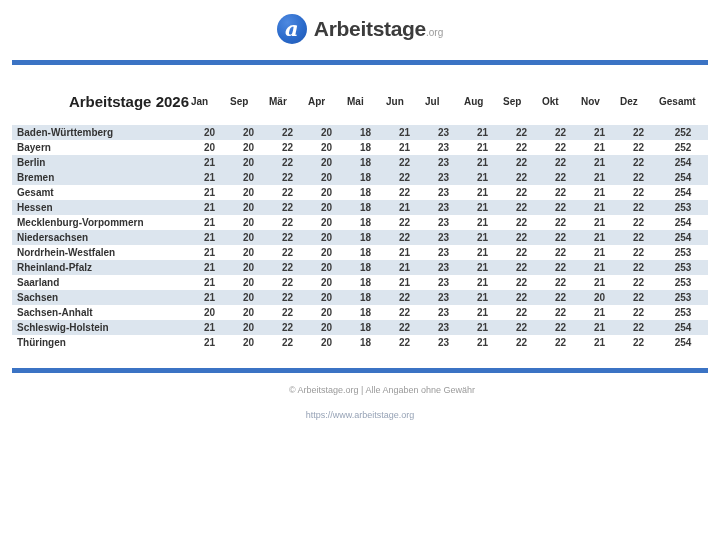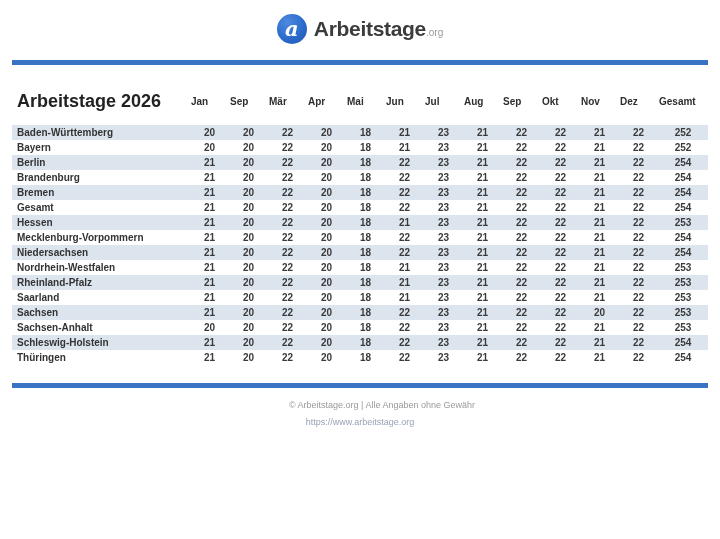--- a/index.html
+++ b/index.html
@@ -31,38 +31,38 @@
   table { width:696px; border-collapse:collapse; table-layout:fixed; }
   col.c-state  { width:178px; }
   col.c-month  { width:39px; }
   col.c-total  { width:50px; }
 
   thead th {
     height:46px; padding-top:13px; vertical-align:middle;
     font-size:10px; font-weight:bold; color:#2e2e2e; text-align:left;
   }
   thead th.title {
-    text-align:left; padding-left:5px;
-    font-size:18px; font-weight:bold; color:#222; letter-spacing:0;
+    text-align:right; padding-left:5px;
+    font-size:15px; font-weight:bold; color:#222; letter-spacing:0;
   }
 
   tbody tr { height:15px; }
   tbody tr.stripe { background:#dce5ee; }
   tbody td {
     font-size:10px; font-weight:bold; color:#3a3a3a;
     text-align:center; vertical-align:middle; padding:0;
   }
   tbody td.state { text-align:left; padding-left:5px; font-weight:bold; color:#333; }
 
   
   .rule-bottom { margin-top:18px; }
   footer { text-align:center; margin-top:11px; }
   .copyright { font-size:9px; color:#9a9a9a; line-height:12px;padding-left:44px; }
   .site-url {
-    display:inline-block; margin-top:5px; font-size:9px; color:#97a3b6;
+    display:inline-block; margin-top:13px; font-size:9px; color:#97a3b6;
     text-decoration:none; line-height:12px; cursor:pointer;
   }
 </style>
 </head>
 <body>
 
 <div class="page">
 
   <header>
     <div class="logo">
@@ -153,36 +153,20 @@
             <td>18</td>
             <td>22</td>
             <td>23</td>
             <td>21</td>
             <td>22</td>
             <td>22</td>
             <td>21</td>
             <td>22</td>
             <td class="total">254</td>
           </tr>
-          <tr>
-            <td class="state">Brandenburg</td>
-            <td>21</td>
-            <td>20</td>
-            <td>22</td>
-            <td>20</td>
-            <td>18</td>
-            <td>22</td>
-            <td>23</td>
-            <td>21</td>
-            <td>22</td>
-            <td>22</td>
-            <td>21</td>
-            <td>22</td>
-            <td class="total">254</td>
-          </tr>
           <tr class="stripe">
             <td class="state">Bremen</td>
             <td>21</td>
             <td>20</td>
             <td>22</td>
             <td>20</td>
             <td>18</td>
             <td>22</td>
             <td>23</td>
             <td>21</td>

